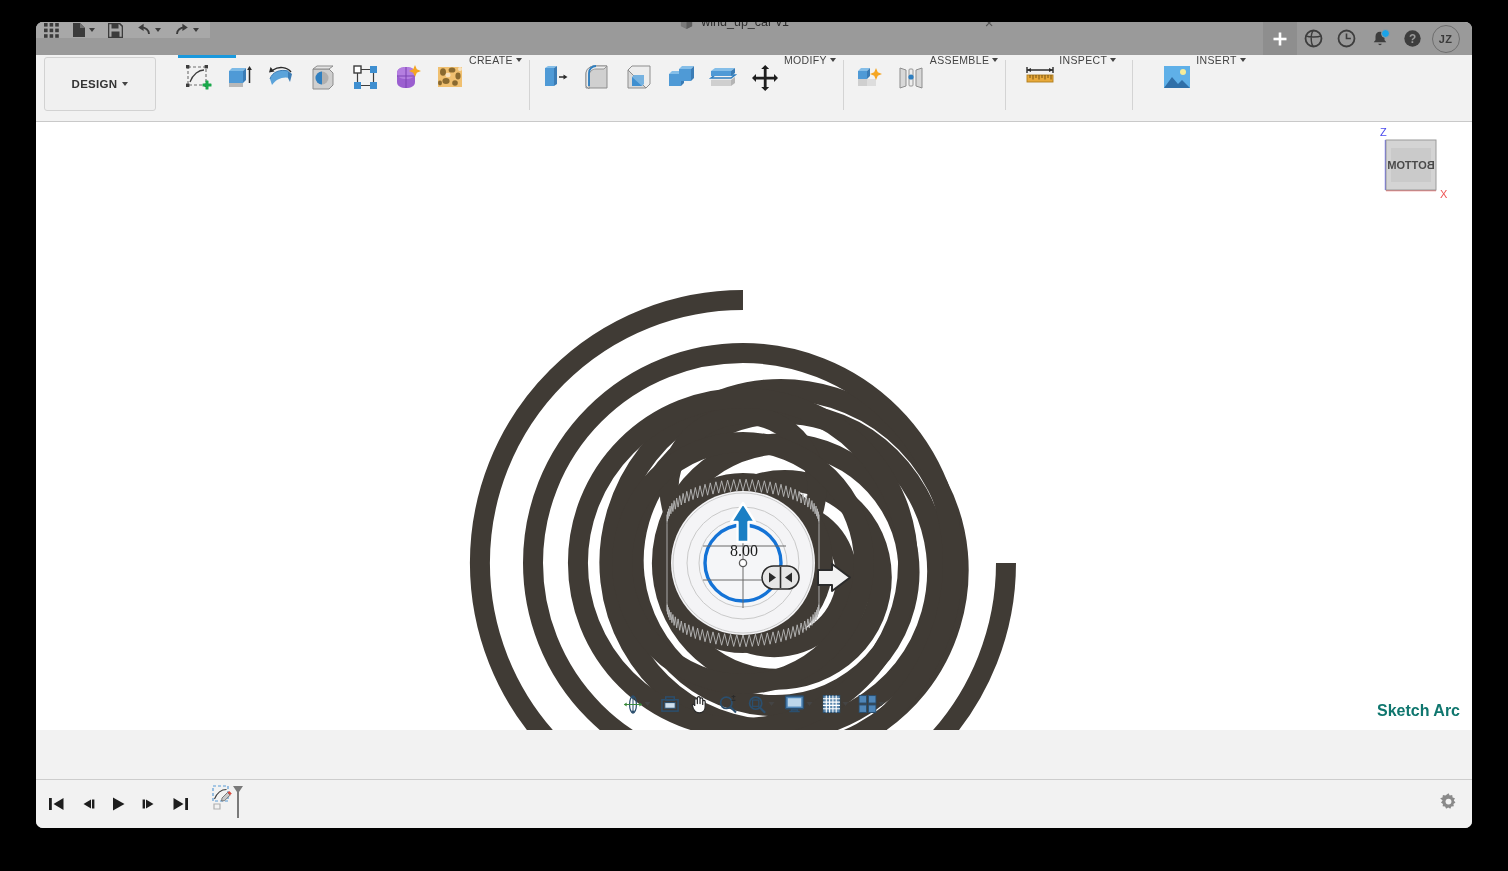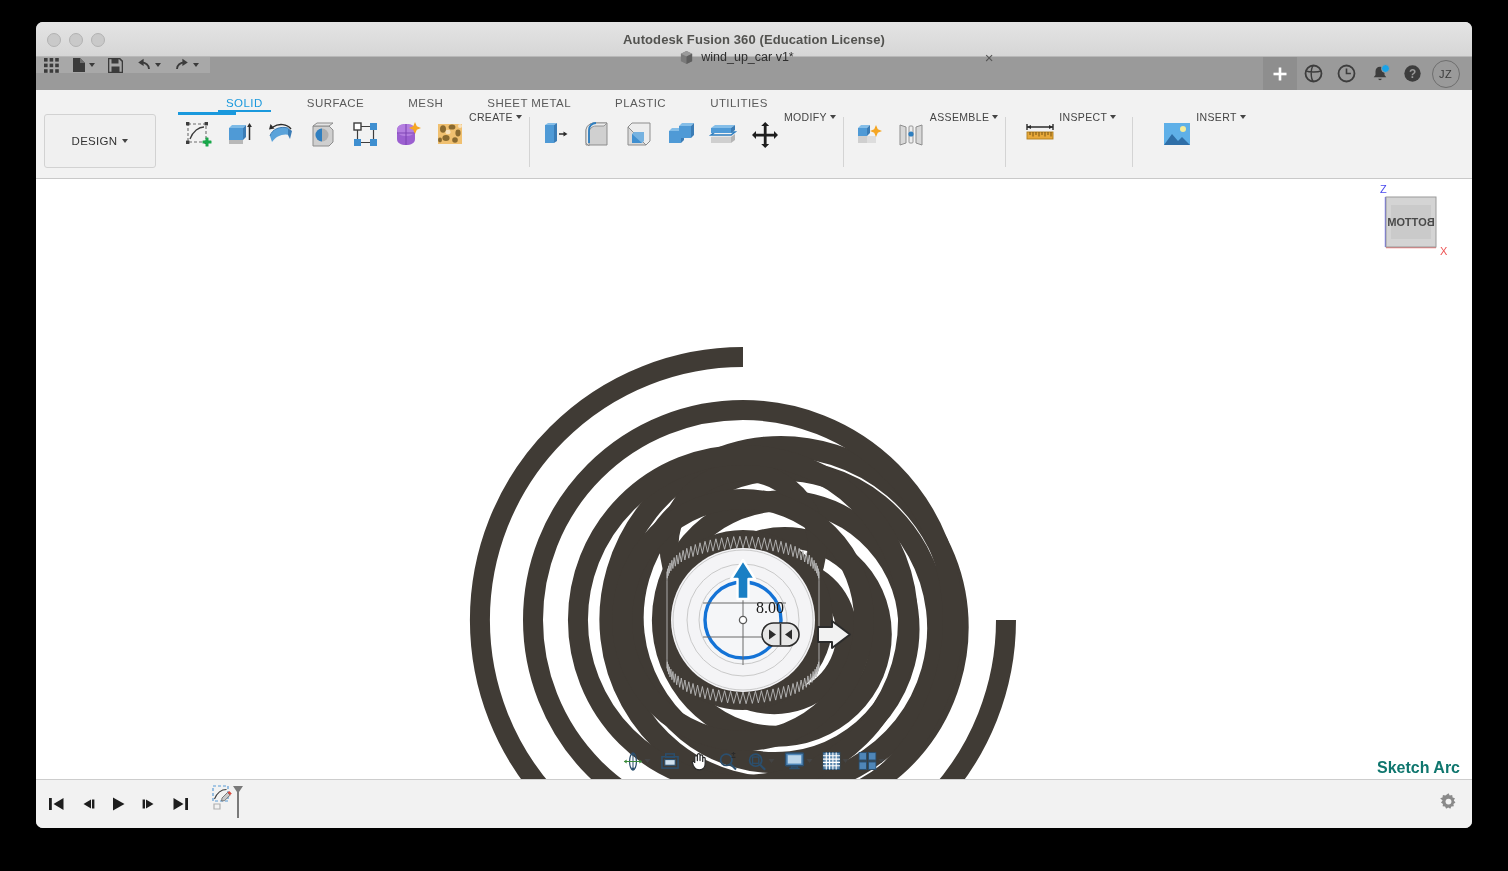--- a/index.html
+++ b/index.html
@@ -141,21 +141,21 @@
     position: relative;
     cursor: default;
   }
   #avatar-badge {
     width: 26px; height: 26px;
     border-radius: 50%;
     border: 1px solid #6e6e6e;
     background: #9a9a9a;
     color: #3a3a3a;
     font-size: 11px;
-    font-weight: normal;
+    font-weight: bold;
     display: flex;
     align-items: center;
     justify-content: center;
     letter-spacing: 0.3px;
   }
   #notif-dot {
     position: absolute;
     right: 6px; top: 7px;
     width: 7px; height: 7px;
     border-radius: 50%;
@@ -206,21 +206,21 @@
     height: 52px;
     margin-top: 2px;
     background: #f0f0f0;
     border: 1px solid #d2d2d2;
     border-radius: 3px;
     display: flex;
     align-items: center;
     justify-content: center;
     gap: 5px;
     font-size: 11.5px;
-    font-weight: normal;
+    font-weight: bold;
     color: #333;
     letter-spacing: 0.3px;
     cursor: default;
   }
   .panel {
     display: flex;
     flex-direction: row;
     align-items: flex-start;
     padding: 0 7px;
     position: relative;
@@ -340,28 +340,20 @@
     top: 50%;
     transform: translateY(-50%);
     cursor: default;
   }
 </style>
 </head>
 <body>
 
 <div id="app-window">
 
-  <div id="titlebar">
-    <div id="traffic-lights">
-      <div class="tl-dot"></div>
-      <div class="tl-dot"></div>
-      <div class="tl-dot"></div>
-    </div>
-    <div id="window-title">Autodesk Fusion 360 (Education License)</div>
-  </div>
 
   <div id="tabbar">
 
     <div id="quick-access">
       <div class="qa-btn">
         <svg class="qa-ico" width="15" height="15" viewBox="0 0 15 15">
           <g fill="#3b3b3b">
             <rect x="0" y="0" width="3.6" height="3.6"></rect>
               <rect x="5.6" y="0" width="3.6" height="3.6"></rect>
               <rect x="11.2" y="0" width="3.6" height="3.6"></rect>
@@ -447,28 +439,20 @@
           <circle cx="10" cy="10" r="8.6" fill="#3d3d3d"></circle>
           <text x="10" y="14.6" font-family="Liberation Sans, sans-serif" font-size="12.5" font-weight="bold" fill="#9a9a9a" text-anchor="middle">?</text>
         </svg>
       </div>
       <div class="tr-btn">
         <div id="avatar-badge">JZ</div>
       </div>
     </div>
   </div>
 
-  <div id="ribbon-tabs">
-    <div class="rib-tab active">SOLID</div>
-    <div class="rib-tab">SURFACE</div>
-    <div class="rib-tab">MESH</div>
-    <div class="rib-tab">SHEET METAL</div>
-    <div class="rib-tab">PLASTIC</div>
-    <div class="rib-tab">UTILITIES</div>
-  </div>
 
   <div id="ribbon">
 
     <div id="design-btn">
       <span>DESIGN</span>
       <span class="caret-dk"></span>
     </div>
 
     <div class="panel" style="margin-left:16px;">
       <div id="sketch-active-bar"></div>
@@ -805,21 +789,21 @@
         <line x1="744.5" y1="445" x2="744.5" y2="466" stroke="#2b2b2b" stroke-width="1.6"></line>
         <path d="M740,455.5 l-7,-5 v10 z" fill="#2b2b2b"></path>
         <path d="M749,455.5 l7,-5 v10 z" fill="#2b2b2b"></path>
       </g>
 
       <g>
         <path d="M782,448 L796,448 L796,442 L814,455.5 L796,469 L796,463 L782,463 Z" fill="#f2f2f2" stroke="#2b2b2b" stroke-width="2" stroke-linejoin="round"></path>
       </g>
     </svg>
 
-    <div class="dim-label" style="left:720px; top:420px;">8.00</div>
+    <div class="dim-label" style="left:694px; top:420px;">8.00</div>
 
     <div id="status-sketch">Sketch Arc</div>
 
     <div id="navbar">
       <div class="nav-btn">
         <svg width="19" height="19" viewBox="0 0 20 20">
           <ellipse cx="10" cy="10" rx="3.6" ry="9" fill="none" stroke="#2b4f6e" stroke-width="1.3"></ellipse>
           <path d="M10 1v18" stroke="#2b4f6e" stroke-width="1.1"></path>
           <path d="M1 10h18" stroke="#3a8a3a" stroke-width="1.1"></path>
           <path d="M10 0.5l2.2 3h-4.4zM10 19.5l2.2-3h-4.4z" fill="#2b4f6e"></path>

